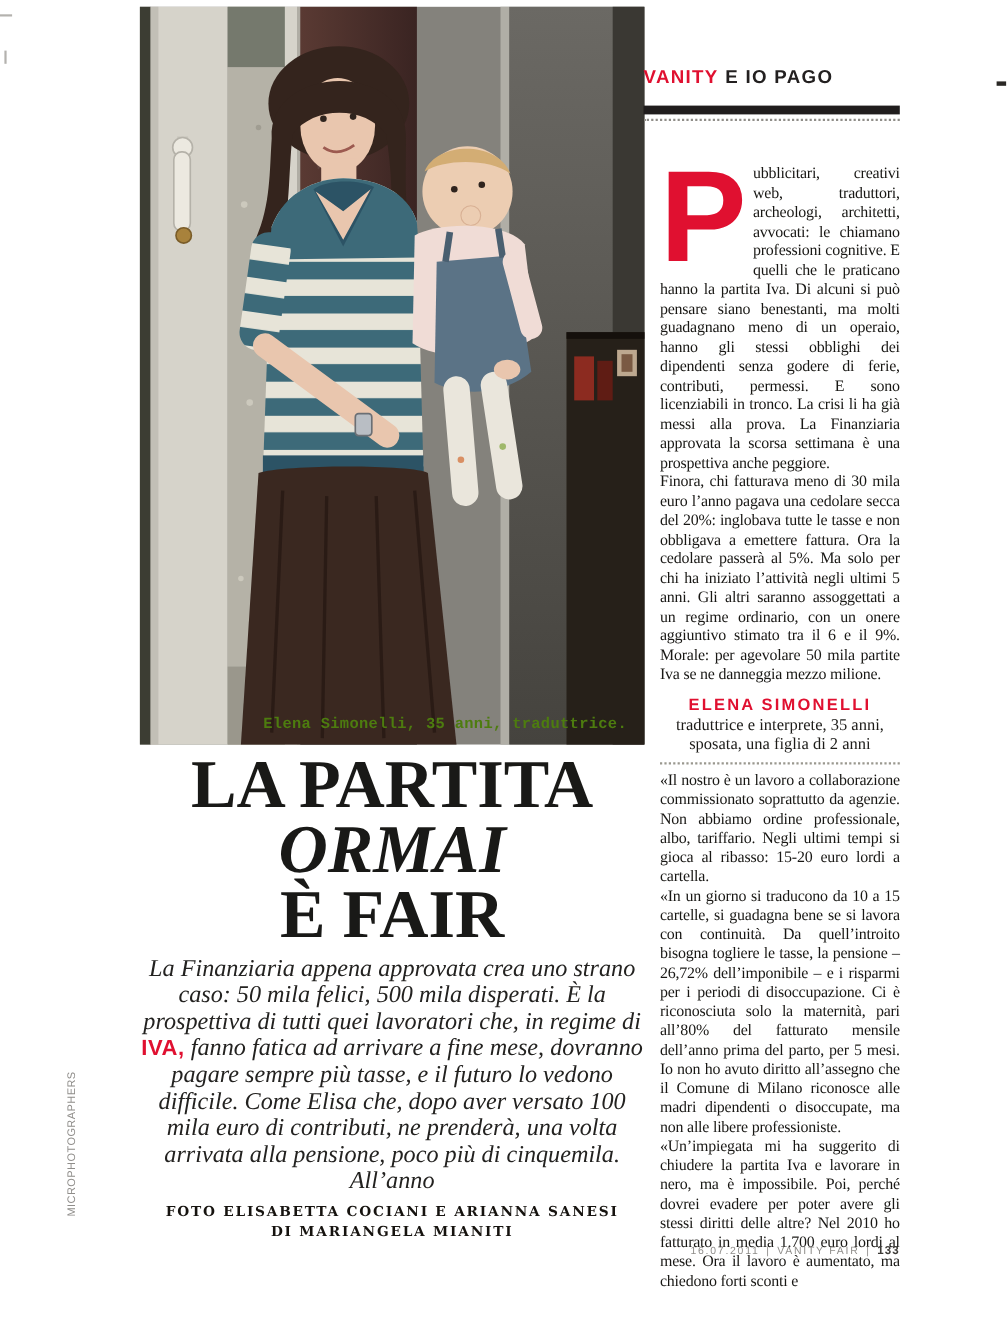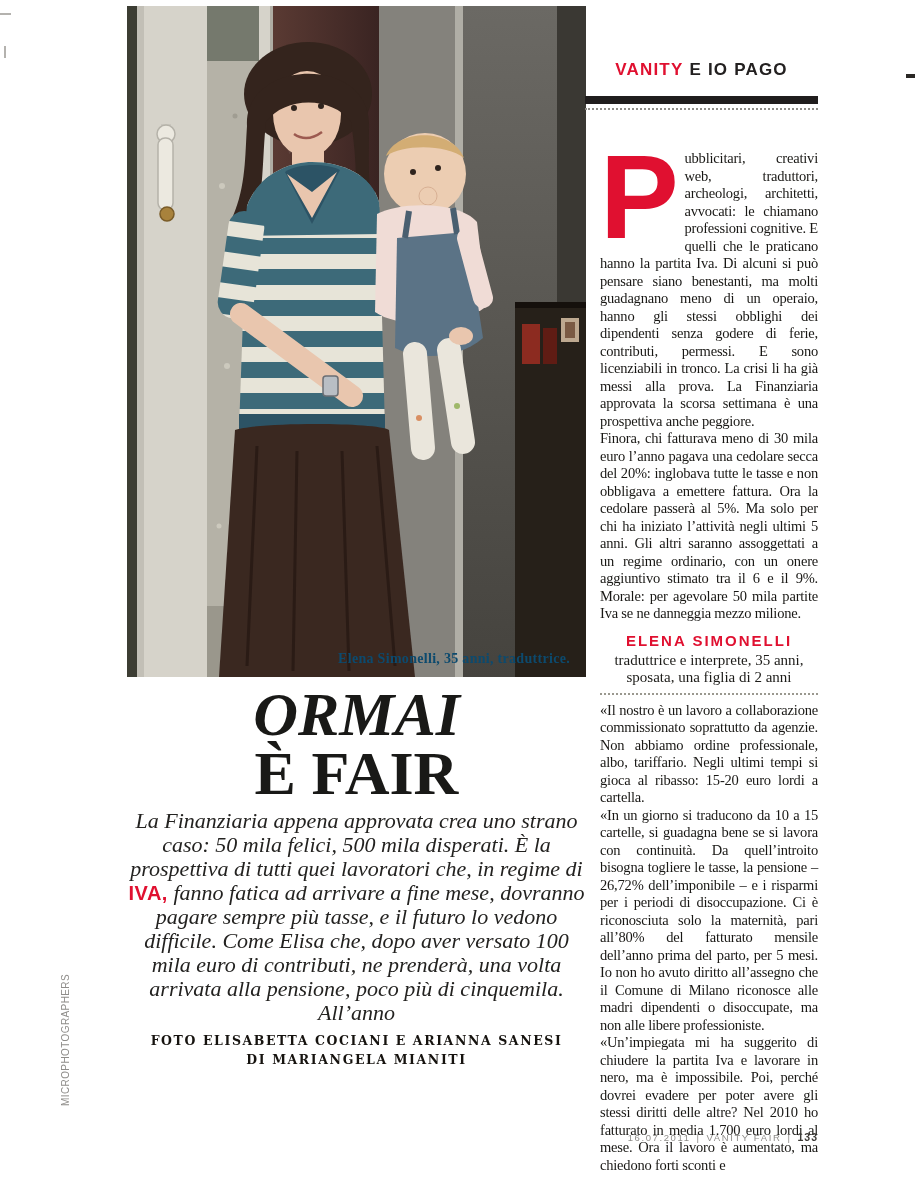--- a/index.html
+++ b/index.html
@@ -8,36 +8,36 @@
          font-family:"Liberation Serif", serif; color:#1d1d1b; }
 
   
   .crop-h{ position:absolute; left:0; top:13px; width:11px; height:2px; background:#b4b2ae; }
   .crop-v{ position:absolute; left:4px; top:46px; width:2px; height:12px; background:#b4b2ae; }
   .reg-dash{ position:absolute; right:0; top:74px; width:9px; height:4px; background:#2a2825; }
 
   
   .photo{ position:absolute; left:127px; top:6px; width:459px; height:671px; }
   .photo svg{ display:block; }
-  .photo-caption{ position:absolute; right:16px; bottom:10px; color:#0c4a6e;
-    font-family:Liberation Serif, serif; font-weight:700; font-size:14px; letter-spacing:.3px; }
+  .photo-caption{ position:absolute; right:16px; bottom:10px; color:#4d7c0f;
+    font-family:Liberation Mono, monospace; font-weight:700; font-size:14px; letter-spacing:.3px; }
 
   
   .left-block{ position:absolute; left:127px; top:677px; width:459px; text-align:center; }
   .headline{ margin-top:8px; font-weight:700; font-size:62px; line-height:59px; color:#191917; }
   .headline .hl-italic{ font-style:italic; }
   .standfirst{ margin:6px 0 0 0; font-style:italic; font-size:22px; line-height:24px; color:#232220; }
   .standfirst .red{ color:var(--red); font-style:normal; font-weight:700;
     font-family:"Liberation Sans", sans-serif; font-size:20px; letter-spacing:.5px; }
   .byline{ margin-top:6px; font-family:"DejaVu Serif", serif; font-weight:700;
     font-size:12.5px; letter-spacing:1.6px; line-height:19px; color:#16130f; }
 
   
   .column{ position:absolute; left:585px; top:60px; width:233px; }
-  .kicker{ text-align:center; font-family:"Liberation Sans", sans-serif; font-weight:700;
+  .kicker{ text-align:left; font-family:"Liberation Sans", sans-serif; font-weight:700;
     font-size:17px; letter-spacing:1.2px; color:#232020; white-space:nowrap; }
   .kicker .brand{ color:var(--red); }
   .kicker .rest{ margin-left:.35em; }
   .bar{ margin-top:16px; height:8px; background:#201d1d; }
   .dotline{ margin-top:4px; border-top:2px dotted #8f8d88; height:0; }
   .body-text{ margin:40px 0 0 15px; width:218px; font-size:14.5px; line-height:17.5px;
     letter-spacing:-0.2px; text-align:justify; color:#181714; }
   .body-text p{ margin:0; }
   .dropcap{ float:left; font-family:"Liberation Sans", sans-serif; font-weight:700;
     font-size:118px; line-height:88px; color:var(--red); margin:3px 6px 0 0; }
@@ -182,20 +182,21 @@
           <circle cx="330" cy="400" r="3" fill="#9fb86a"></circle>
 
         <ellipse cx="334" cy="330" rx="12" ry="9" fill="#e9c6ae"></ellipse>
       </g>
     </svg>
     <div class="photo-caption">Elena Simonelli, 35 anni, traduttrice.</div>
   </div>
 
   <div class="left-block">
     <div class="headline">
+      <div>LA PARTITA</div>
       <div class="hl-italic">ORMAI</div>
       <div>È FAIR</div>
     </div>
     <p class="standfirst"><span>La Finanziaria appena approvata crea uno strano caso: 50 mila felici, 500 mila disperati. È la prospettiva di tutti quei lavoratori che, in regime di </span><span class="red">IVA,</span><span> fanno fatica ad arrivare a fine mese, dovranno pagare sempre più tasse, e il futuro lo vedono difficile. Come Elisa che, dopo aver versato 100 mila euro di contributi, ne prenderà, una volta arrivata alla pensione, poco più di cinquemila. All’anno</span></p>
     <div class="byline">
       <div>FOTO ELISABETTA COCIANI E ARIANNA SANESI</div>
       <div>DI MARIANGELA MIANITI</div>
     </div>
   </div>
 

